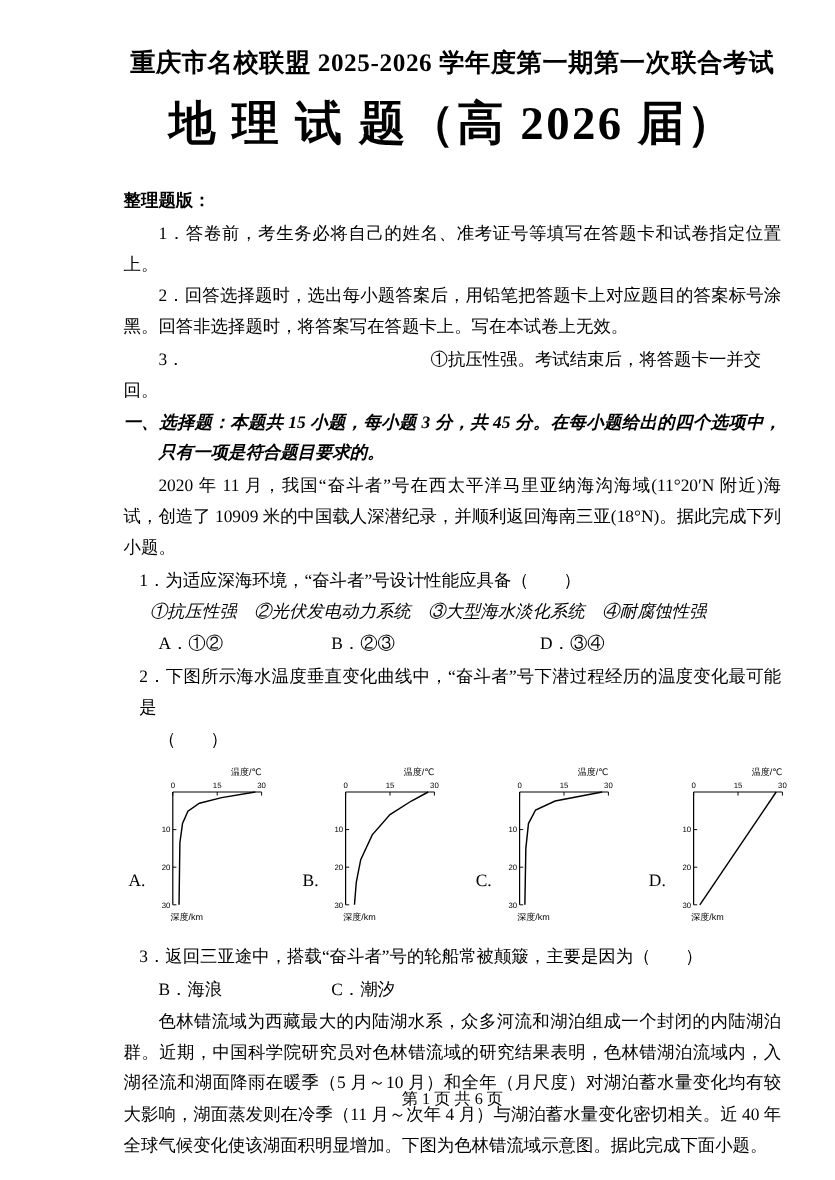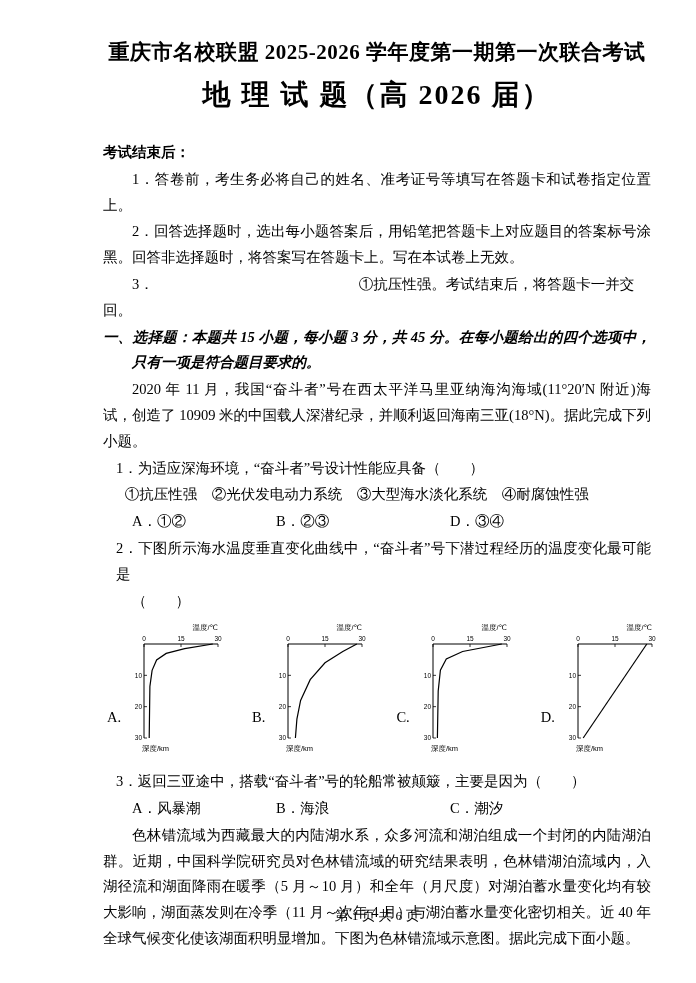--- a/index.html
+++ b/index.html
@@ -7,31 +7,31 @@
   .page{
     position:relative;
     width:696px;height:983px;
     box-sizing:border-box;
     padding:38px 74px 0 74px;
     background:#fff;
     overflow:hidden;
     margin-left:29px;
   }
   .title1{font-size:21px;font-weight:700;text-align:center;margin:0 0 10px 0;letter-spacing:.5px;}
-  .title2{font-size:28px;font-weight:700;text-align:center;margin:8px 0 26px 0;letter-spacing:2px;}
+  .title2{font-size:39px;font-weight:700;text-align:center;margin:8px 0 26px 0;letter-spacing:2px;}
   .body-text{font-size:14.5px;line-height:1.78;}
   p{margin:1px 0;}
   .notice-heading{font-weight:700;}
   .indent2{text-indent:2em;}
   .justify{text-align:justify;}
   .item3{display:block;text-indent:2em;}
   .item3 .gap{display:inline-block;width:205px;}
   .hang{padding-left:2em;text-indent:-2em;font-weight:700;font-style:italic;}
   .question{padding-left:13px;}
-  .subopts{padding-left:1.5em;}
+  .subopts{padding-left:1.5em;font-style:italic;}
   .choice-row{display:grid;grid-template-columns:110px 140px 150px auto;padding-left:2em;gap:34px;}
   .paren-line{padding-left:2em;}
   .charts-row{display:flex;gap:30px;padding-left:4px;margin:6px 0 4px 0;}
   .chart-group{display:flex;align-items:flex-end;}
   .chart-label{margin:0 3px 34px 0;font-size:14.5px;}
   .chart-box{display:inline-block;}
   .chart-box svg text{font-family:"Liberation Sans","DejaVu Sans",sans-serif;fill:#000;}
   .footer{
     position:absolute;left:0;bottom:58px;width:100%;
     text-align:center;font-size:13.5px;
@@ -40,21 +40,21 @@
 </head>
 <body>
 
 <div class="page">
 
   <h1 class="title1">重庆市名校联盟 2025-2026 学年度第一期第一次联合考试</h1>
   <h2 class="title2">地 理 试 题（高 2026 届）</h2>
 
   <div class="body-text">
 
-    <p class="notice-heading">考试结束后：</p>
+    <p class="notice-heading">整理题版：</p>
     <p class="indent2 justify">1．答卷前，考生务必将自己的姓名、准考证号等填写在答题卡和试卷指定位置上。</p>
     <p class="indent2 justify">2．回答选择题时，选出每小题答案后，用铅笔把答题卡上对应题目的答案标号涂黑。回答非选择题时，将答案写在答题卡上。写在本试卷上无效。</p>
     <p class="item3"><span>3．</span><span class="gap"></span><span>①抗压性强。考试结束后，将答题卡一并交回。</span></p>
 
     <p class="hang justify">一、选择题：本题共 15 小题，每小题 3 分，共 45 分。在每小题给出的四个选项中，只有一项是符合题目要求的。</p>
 
     <p class="indent2 justify">2020 年 11 月，我国“奋斗者”号在西太平洋马里亚纳海沟海域(11°20′N 附近)海试，创造了 10909 米的中国载人深潜纪录，并顺利返回海南三亚(18°N)。据此完成下列小题。</p>
 
     <p class="question justify">1．为适应深海环境，“奋斗者”号设计性能应具备（　　）</p>
     <p class="subopts">①抗压性强　②光伏发电动力系统　③大型海水淡化系统　④耐腐蚀性强</p>
@@ -153,21 +153,20 @@
               <line x1="20" y1="118" x2="23" y2="118" stroke="#000" stroke-width="0.8"></line>
               <text x="18" y="120.3" font-size="6.5" text-anchor="end">30</text>
               <polyline points="88.8,24.0 25.2,118.0" fill="none" stroke="#000" stroke-width="1.2"></polyline>
               <text x="18" y="131" font-size="7.5" text-anchor="start">深度/km</text>
             </svg></span>
       </div>
     </div>
 
     <p class="question justify">3．返回三亚途中，搭载“奋斗者”号的轮船常被颠簸，主要是因为（　　）</p>
     <div class="choice-row">
-      <span>A．风暴潮</span>
       <span>B．海浪</span>
       <span>C．潮汐</span>
     </div>
 
     <p class="indent2 justify">色林错流域为西藏最大的内陆湖水系，众多河流和湖泊组成一个封闭的内陆湖泊群。近期，中国科学院研究员对色林错流域的研究结果表明，色林错湖泊流域内，入湖径流和湖面降雨在暖季（5 月～10 月）和全年（月尺度）对湖泊蓄水量变化均有较大影响，湖面蒸发则在冷季（11 月～次年 4 月）与湖泊蓄水量变化密切相关。近 40 年全球气候变化使该湖面积明显增加。下图为色林错流域示意图。据此完成下面小题。</p>
 
   </div>
 
   <div class="footer">第 1 页 共 6 页</div>
 

